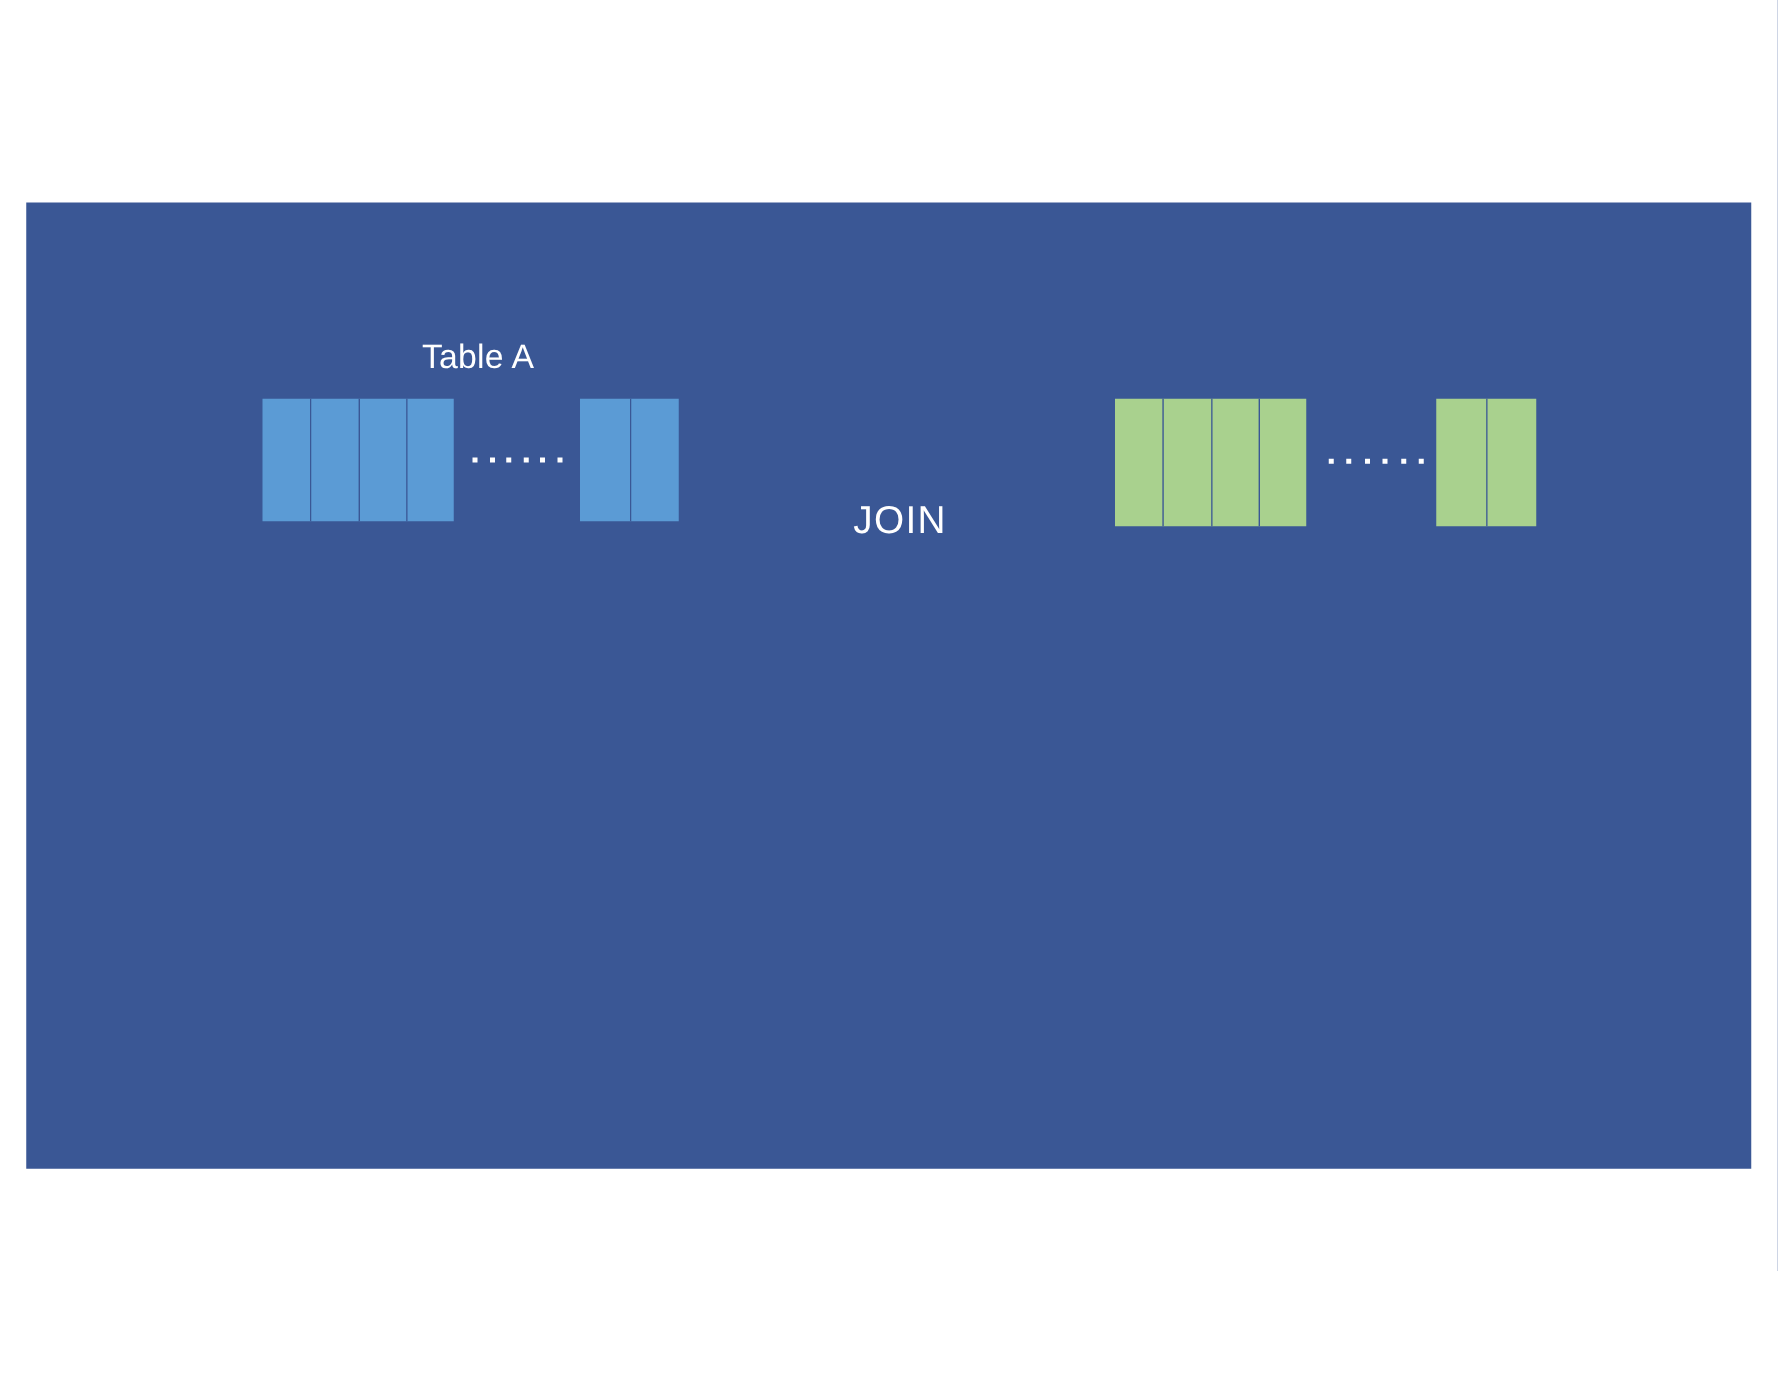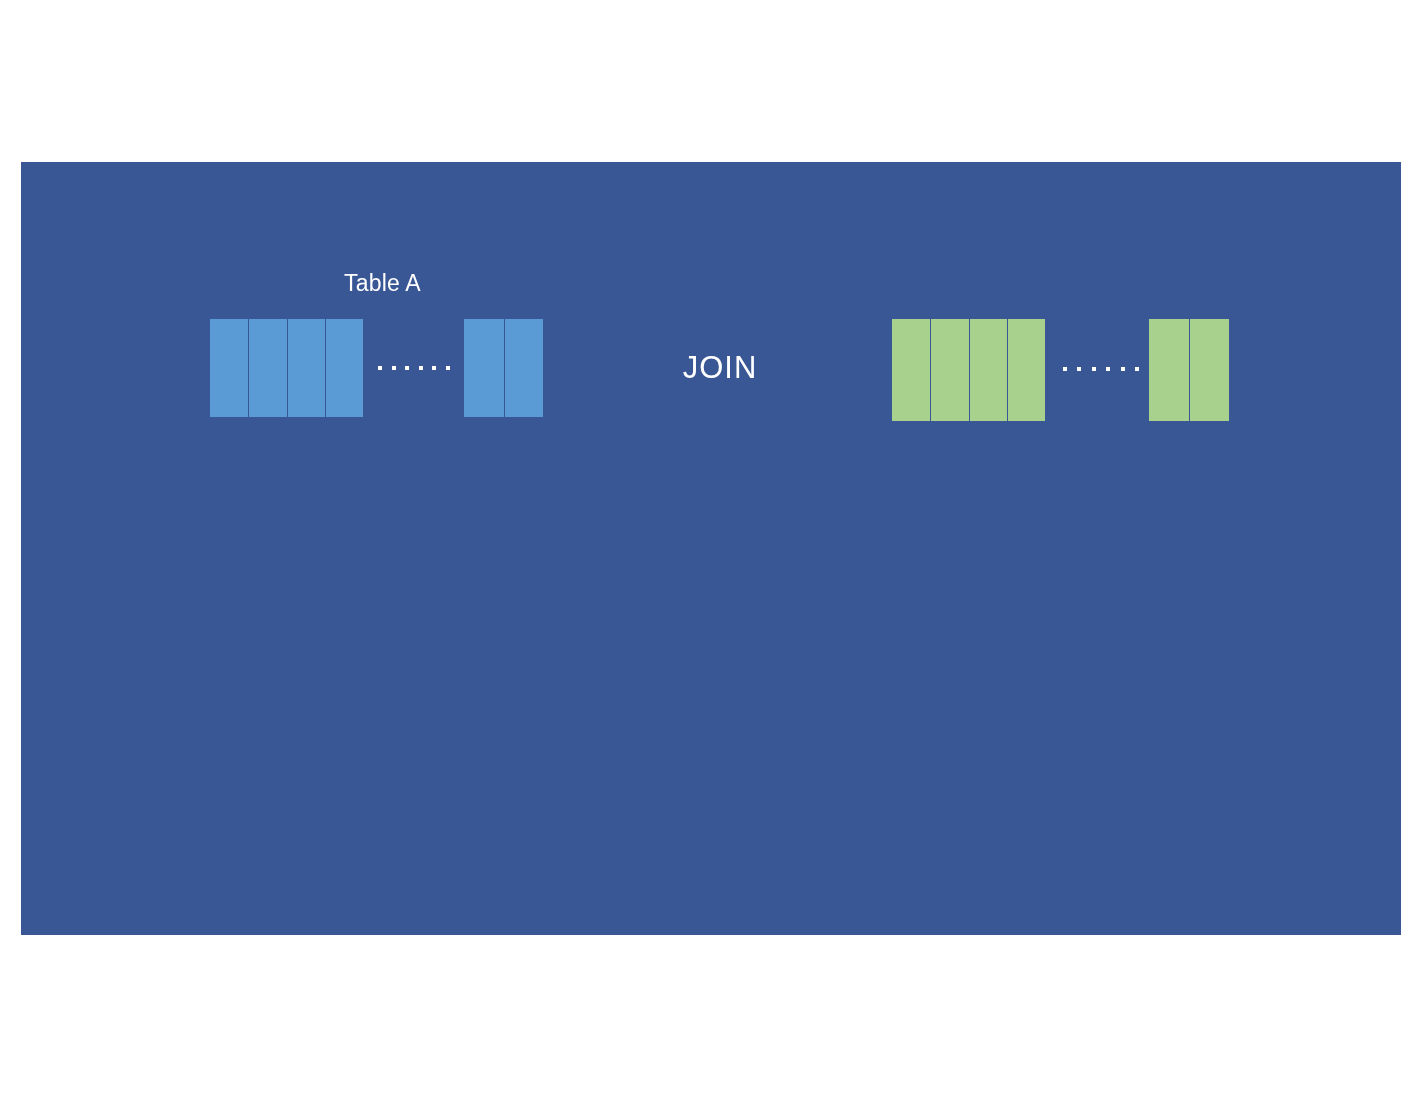--- a/index.html
+++ b/index.html
@@ -32,21 +32,21 @@
     position: absolute;
   }
 
   .table-caption {
     position: absolute;
     top: 0;
     left: 0;
     width: 100%;
     text-align: center;
     color: #ffffff;
-    font-size: 23px;
+    font-size: 27px;
     font-weight: 400;
     letter-spacing: 0.2px;
     line-height: 1;
     white-space: nowrap;
   }
 
   
   .col-cluster {
     position: absolute;
     display: flex;
@@ -79,20 +79,21 @@
   
   #join-label {
     position: absolute;
     color: #ffffff;
     font-size: 31px;
     font-weight: 400;
     letter-spacing: 1px;
     line-height: 1;
     white-space: nowrap;
     text-align: center;
+    margin-top: 48px;
   }
 </style>
 </head>
 <body>
 
 <div id="slide-panel">
 
   <div class="table-group" style="left:189px; top:110px; width:354px; height:150px;">
 
     <div class="table-caption" style="left:0px; top:0px; width:345px;">Table A</div>

